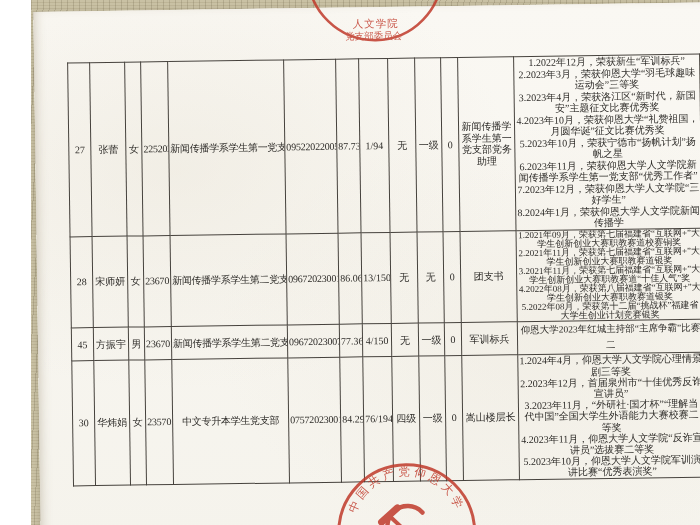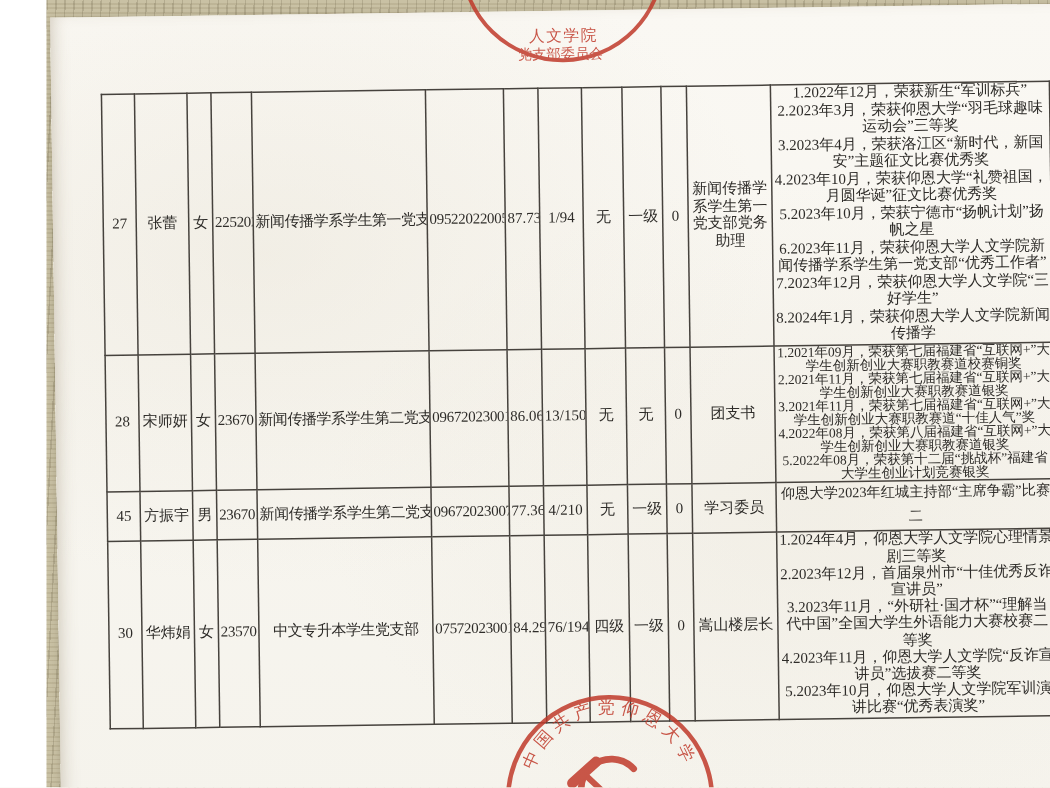--- a/index.html
+++ b/index.html
@@ -121,25 +121,25 @@
 5.2022年08月，荣获第十二届“挑战杯”福建省大学生创业计划竞赛银奖</td>
         </tr>
         <tr class="r29">
           <td>45</td>
           <td>方振宇</td>
           <td>男</td>
           <td class="sid">236701</td>
           <td class="branch">新闻传播学系学生第二党支部</td>
           <td class="sid">096720230072</td>
           <td class="score">77.36</td>
-          <td class="rank">4/210</td>
+          <td class="rank">4/150</td>
           <td>无</td>
           <td>一级</td>
           <td>0</td>
-          <td class="pos">学习委员</td>
+          <td class="pos">军训标兵</td>
           <td class="awards">仰恩大学2023年红城主持部“主席争霸”比赛二</td>
         </tr>
         <tr class="r30">
           <td>30</td>
           <td>华炜娟</td>
           <td>女</td>
           <td class="sid">235701</td>
           <td class="branch">中文专升本学生党支部</td>
           <td class="sid">075720230016</td>
           <td class="score">84.29</td>

